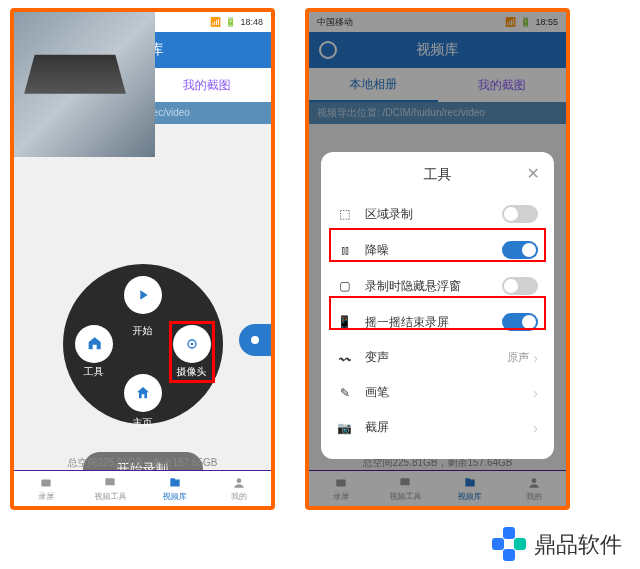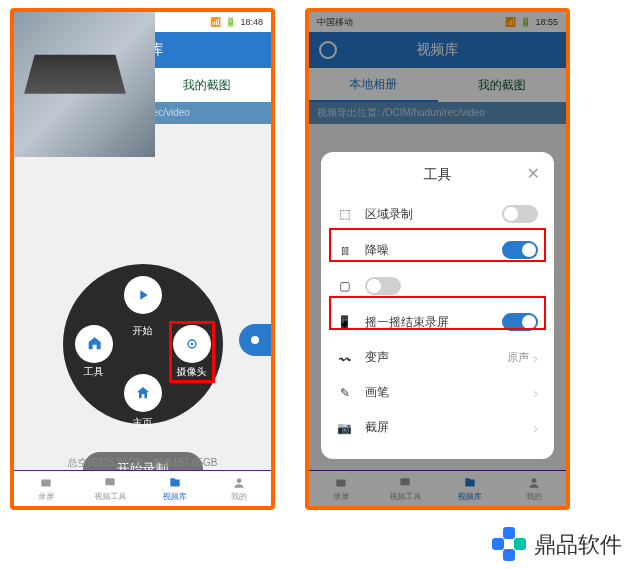--- a/index.html
+++ b/index.html
@@ -4,21 +4,21 @@
 <style>
 *{margin:0;padding:0;box-sizing:border-box;font-family:-apple-system,sans-serif}
 body{background:#fff;width:640px;height:569px;position:relative}
 .phones{display:flex;gap:30px;padding:8px 10px}
 .phone{width:265px;height:502px;border:4px solid #ff6600;border-radius:4px;background:#f0f0f0;position:relative;overflow:hidden}
 .statusbar{height:20px;background:#fff;display:flex;justify-content:space-between;align-items:center;padding:0 8px;font-size:9px;color:#333}
 .statusbar .right{display:flex;gap:4px;align-items:center}
 .header{height:36px;background:#2979cc;color:#fff;display:flex;align-items:center;justify-content:center;font-size:14px;position:relative}
 .header .icon{position:absolute;left:10px;width:18px;height:18px;border:2px solid #fff;border-radius:50%}
 .tabs{height:34px;background:#fff;display:flex;font-size:12px}
-.tab{flex:1;display:flex;align-items:center;justify-content:center;color:#14532d}
+.tab{flex:1;display:flex;align-items:center;justify-content:center;color:#8b5cf6}
 .tab.active{color:#2979cc;border-bottom:2px solid #2979cc}
 .pathbar{height:22px;background:#5a8fba;color:#c5d8e8;font-size:10px;display:flex;align-items:center;padding:0 8px}
 .content{position:relative;height:350px;background:#f0f0f0}
 .camera-preview{position:absolute;top:-112px;left:-4px;width:145px;height:145px;background:linear-gradient(135deg,#8a9ba8 0%,#c0c8d0 50%,#6a7a88 100%);z-index:5}
 .camera-preview::after{content:'';position:absolute;top:30px;left:20px;width:90px;height:60px;background:linear-gradient(180deg,#333 0%,#555 100%);transform:perspective(200px) rotateX(50deg)}
 .radial{position:absolute;top:140px;left:50%;transform:translateX(-50%);width:160px;height:160px;background:#2a2a2a;border-radius:50%}
 .rbtn{position:absolute;width:38px;height:38px;background:#fff;border-radius:50%;display:flex;flex-direction:column;align-items:center;justify-content:center}
 .rbtn.top{top:12px;left:61px}
 .rbtn.left{top:61px;left:12px}
 .rbtn.right{top:61px;right:12px}
@@ -164,20 +164,21 @@
   <div class="header">
     <div class="icon"></div>
     <span>视频库</span>
   </div>
   <div class="tabs">
     <div class="tab active">本地相册</div>
     <div class="tab">我的截图</div>
   </div>
   <div class="pathbar">视频导出位置: /DCIM/hudun/rec/video</div>
   <div class="content"></div>
+  <div class="storage">总空间225.81GB，剩余157.64GB</div>
   <div class="bottomnav">
     <div class="bnav">
           <svg viewBox="0 0 24 24" fill="currentColor">
             <rect x="4" y="6" width="16" height="12" rx="2"></rect>
           </svg>
           <span>录屏</span>
         </div>
     <div class="bnav">
           <svg viewBox="0 0 24 24" fill="currentColor">
             <rect x="4" y="4" width="16" height="12" rx="2"></rect>
@@ -209,20 +210,21 @@
         <div class="tlabel">区域录制</div>
         <div class="toggle off"></div>
       </div>
       <div class="tool-row">
         <div class="ticon">⫾⫾</div>
         <div class="tlabel">降噪</div>
         <div class="toggle on"></div>
       </div>
       <div class="tool-row">
         <div class="ticon">▢</div>
+        <div class="tlabel">录制时隐藏悬浮窗</div>
         <div class="toggle off"></div>
       </div>
       <div class="tool-row">
         <div class="ticon">📱</div>
         <div class="tlabel">摇一摇结束录屏</div>
         <div class="toggle on"></div>
       </div>
       <div class="tool-row">
         <div class="ticon">〰</div>
         <div class="tlabel">变声</div>

